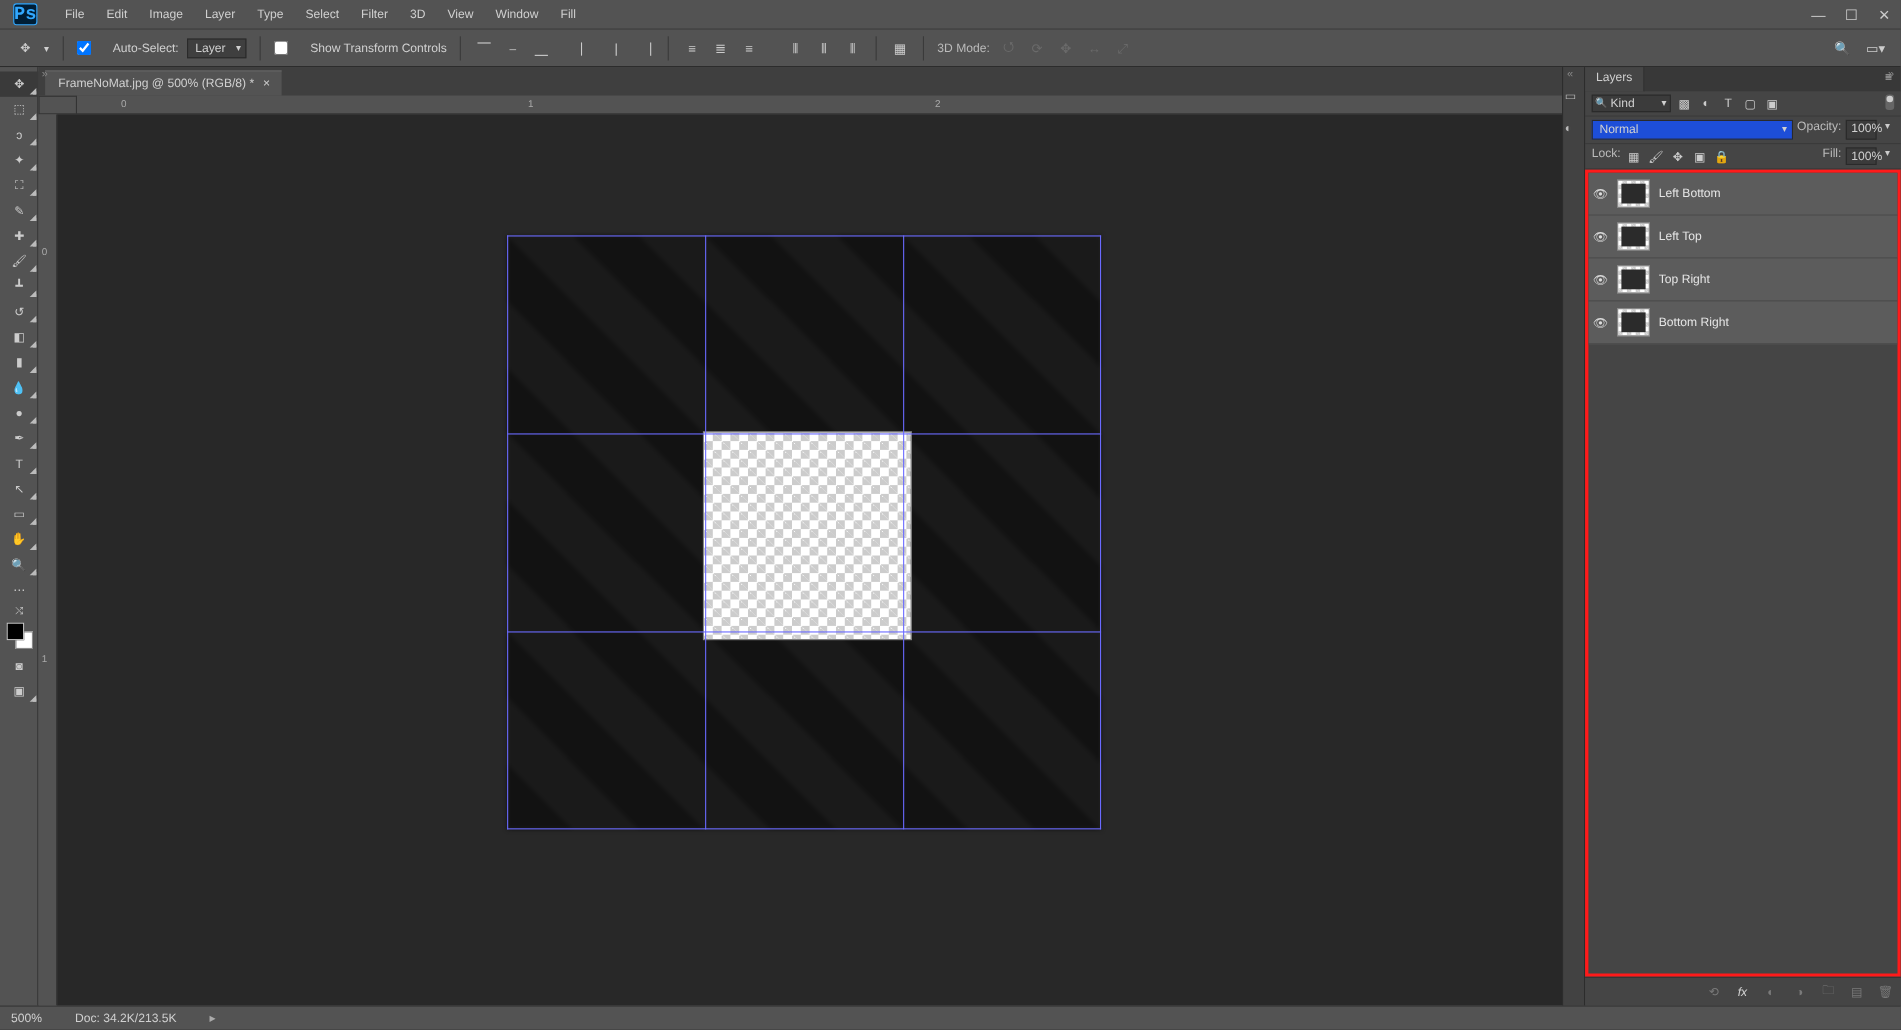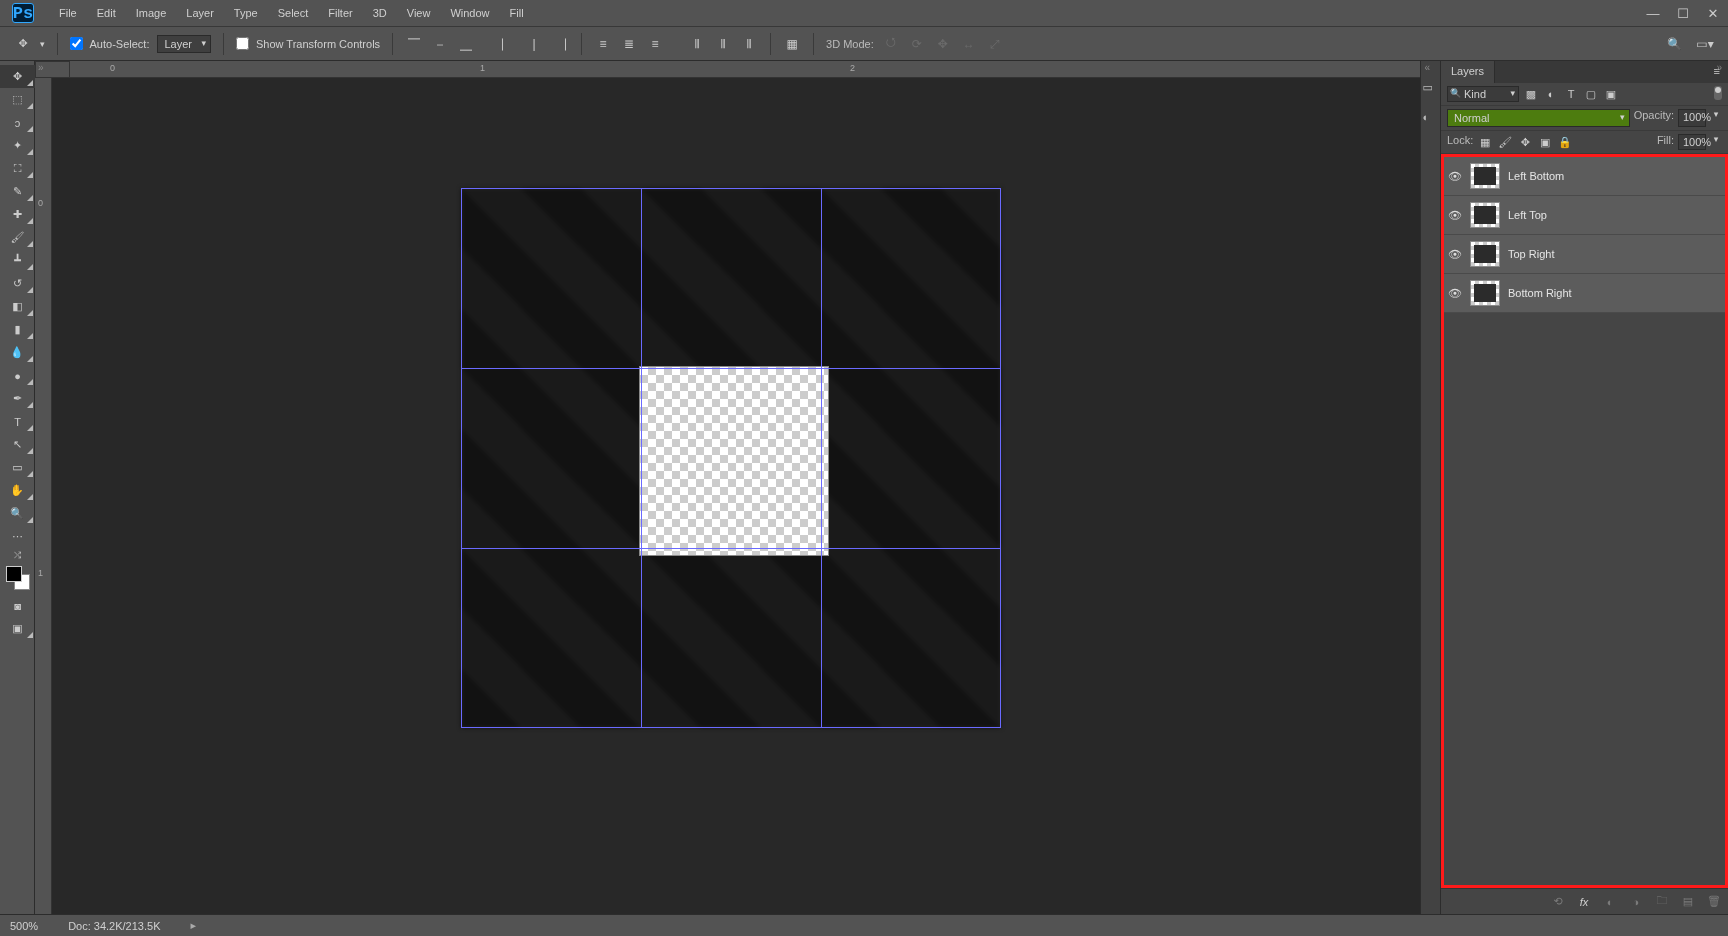--- a/index.html
+++ b/index.html
@@ -4,21 +4,21 @@
 <style>
 * { margin:0; padding:0; box-sizing:border-box; font-family:"Segoe UI",Tahoma,sans-serif; font-size:11px; color:#d0d0d0; user-select:none; }
 body { width:1728px; height:936px; background:#535353; overflow:hidden; position:relative; }
 .menubar { height:27px; background:#535353; display:flex; align-items:center; padding-left:12px; border-bottom:1px solid #383838; }
 .ps-logo { width:22px; height:20px; background:#001e36; border:1px solid #31a8ff; color:#31a8ff; display:flex; align-items:center; justify-content:center; font-weight:bold; font-size:17px; border-radius:3px; margin-right:15px;font-family:Liberation Mono, monospace; }
 .menu-item { padding:4px 10px; cursor:default; }
 .win-controls { margin-left:auto; display:flex; }
 .win-btn { width:30px; height:26px; display:flex; align-items:center; justify-content:center; color:#ccc; font-size:13px; }
 .options-bar { height:34px; background:#535353; display:flex; align-items:center; padding:0 14px; border-bottom:1px solid #2c2c2c; gap:8px; }
 .opt-ico { width:18px; height:18px; display:flex; align-items:center; justify-content:center; color:#ccc; }
-.opt-check { display:flex; align-items:center; gap:7px; }
+.opt-check { display:flex; align-items:center; gap:20px; }
 .opt-select { background:#3f3f3f; border:1px solid #2a2a2a; padding:2px 18px 2px 6px; position:relative; }
 .opt-select::after { content:"▾"; position:absolute; right:4px; font-size:9px; }
 .opt-sep { width:1px; height:22px; background:#3a3a3a; margin:0 4px; }
 .align-ico { width:18px; height:16px; display:flex; align-items:center; justify-content:center; color:#ccc; font-size:12px;}
 .disabled-ico { color:#6a6a6a; }
 .main { display:flex; height:calc(100% - 27px - 34px - 22px); }
 .toolbar { width:35px; background:#535353; border-right:1px solid #2c2c2c; padding-top:4px; }
 .tool { width:35px; height:23px; display:flex; align-items:center; justify-content:center; color:#ccc; position:relative; }
 .tool.active { background:#3a3a3a; }
 .tool-corner::after { content:""; position:absolute; right:2px; bottom:2px; border:3px solid transparent; border-right-color:#bbb; border-bottom-color:#bbb; width:0;height:0;}
@@ -49,21 +49,21 @@
 .right-dock { width:20px; background:#424242; border-left:1px solid #2c2c2c; display:flex; flex-direction:column; align-items:center; padding-top:20px; gap:14px;}
 .dock-ico { width:16px;height:16px; color:#bbb; }
 .panels { width:288px; background:#454545; border-left:1px solid #2c2c2c; display:flex; flex-direction:column;}
 .panel-tabs { height:22px; background:#383838; display:flex; }
 .panel-tab { padding:4px 10px; background:#454545; border-right:1px solid #2c2c2c;}
 .panel-row { display:flex; padding:3px 6px; border-bottom:1px solid #3a3a3a; gap:4px; position:relative;}
 .filter-select { flex:0 0 72px; background:#3b3b3b; border:1px solid #2a2a2a; padding:1px 14px 1px 16px; position:relative; }
 .filter-select::before { content:"🔍"; position:absolute; left:2px; font-size:9px;}
 .filter-select::after { content:"▾"; position:absolute; right:3px; font-size:9px;}
 .pico { width:16px; height:16px; display:flex; align-items:center; justify-content:center; color:#ccc; border:1px solid transparent; font-size:11px;}
-.blend-select { flex:1; background:#4d7c0f; border:1px solid #2a2a2a; padding:2px 16px 2px 6px; position:relative;}
+.blend-select { flex:1; background:#1d4ed8; border:1px solid #2a2a2a; padding:2px 16px 2px 6px; position:relative;}
 .blend-select::after { content:"▾"; position:absolute; right:4px; font-size:9px;}
 .pct-input { width:28px; background:#3b3b3b; border:1px solid #2a2a2a; padding:1px 4px; text-align:right;}
 .drop-arr { width:12px; color:#ccc; text-align:center; font-size:9px;}
 .lbl { color:#bbb; }
 .layers-list { flex:1; overflow:auto; border:3px solid #ff1a1a; }
 .layer-row { height:39px; background:#5c5c5c; border-bottom:1px solid #4a4a4a; display:flex; align-items:center; padding:0 4px; gap:8px;}
 .eye { width:14px; text-align:center; color:#ddd;}
 .thumb { width:30px; height:26px; border:1px solid #888; background:
   linear-gradient(45deg,#ccc 25%,transparent 25%,transparent 75%,#ccc 75%),
   linear-gradient(45deg,#ccc 25%,#fff 25%,#fff 75%,#ccc 75%);
@@ -177,20 +177,26 @@
     <div class="tool" style="height:14px;font-size:9px;">⤭</div>
     <div class="swatches">
       <div class="sw-fg"></div>
       <div class="sw-bg"></div>
     </div>
     <div class="tool">◙</div>
     <div class="tool tool-corner">▣</div>
   </div>
 
   <div class="doc-area">
+    <div class="tabbar">
+      <div class="doc-tab">
+        <span>FrameNoMat.jpg @ 500% (RGB/8) *</span>
+        <span class="x">×</span>
+      </div>
+    </div>
     <div style="display:flex;">
       <div class="ruler-corner"></div>
       <div class="ruler-h" style="flex:1;">
         <span class="ruler-tick" style="left:40px;top:2px;">0</span>
         <span class="ruler-tick" style="left:410px;top:2px;">1</span>
         <span class="ruler-tick" style="left:780px;top:2px;">2</span>
       </div>
     </div>
     <div class="canvas-wrap">
       <div class="ruler-v">

